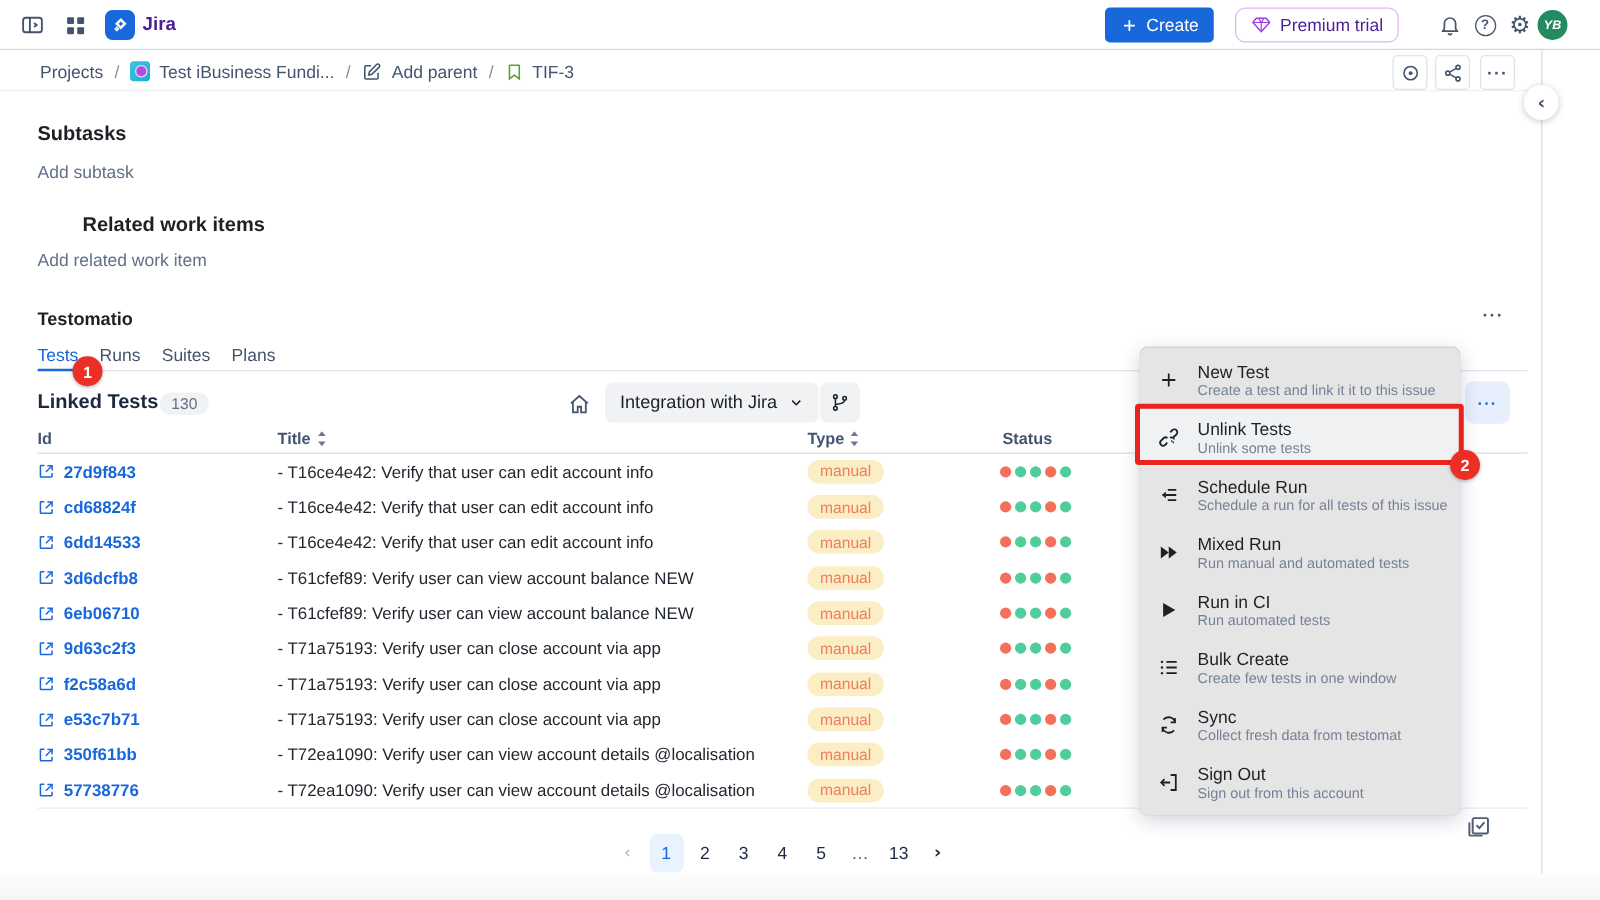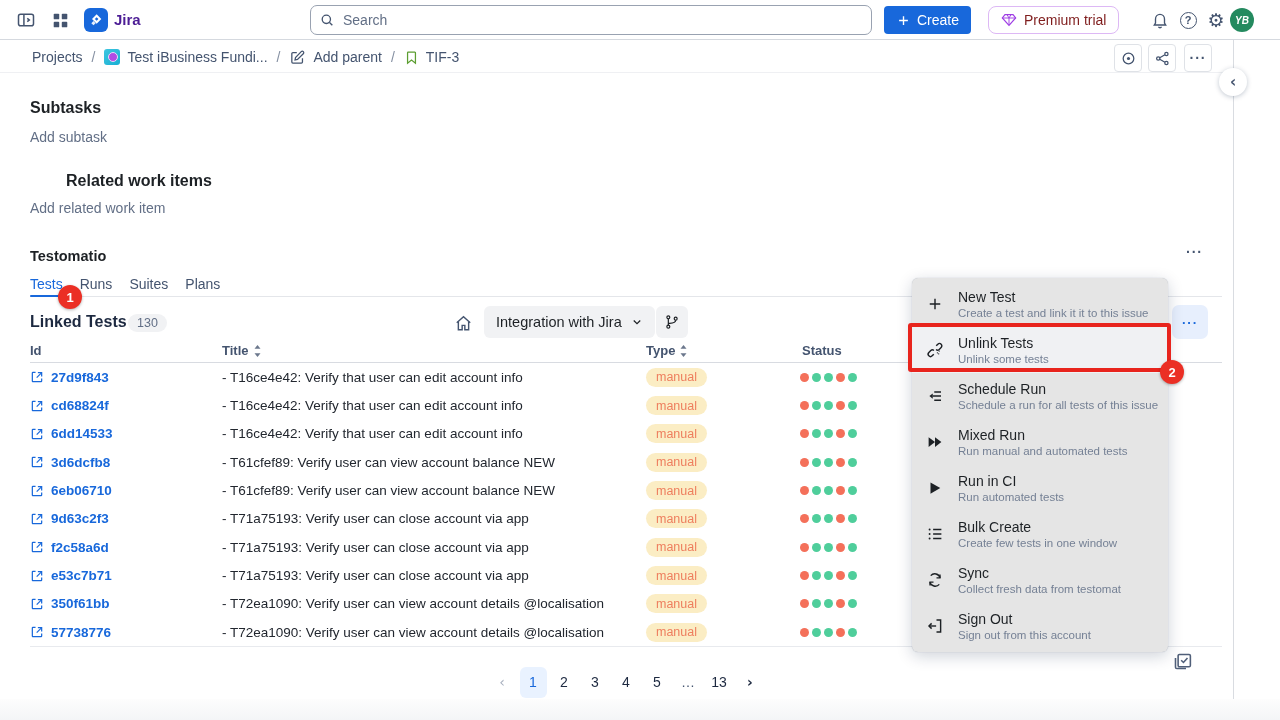--- a/index.html
+++ b/index.html
@@ -18,21 +18,21 @@
   .search-wrap { position:absolute; left:310px; top:5px; width:562px; height:30px; }
   .search-wrap input { width:100%; height:100%; border:1px solid #99A2B1; border-radius:7px;
                        padding:0 10px 0 32px; font-size:14px; color:#172B4D; outline:none;
                        font-family:"Liberation Sans",sans-serif; background:#fff; }
   .search-wrap input::placeholder { color:#626F86; }
   .search-ico { position:absolute; left:9px; top:7px; color:#44546F; }
   .create-btn { position:absolute; left:884px; top:6px; height:28px; padding:0 12px; background:#1868DB;
                 color:#fff; border:none; border-radius:4px; font-size:14px; font-weight:500;
                 display:flex; align-items:center; gap:6px; cursor:pointer; font-family:"Liberation Sans",sans-serif; }
   .premium-btn { position:absolute; left:988px; top:6px; height:28px; padding:0 12px; background:#fff;
-                 border:1px solid #DDB8F5; border-radius:8px; color:#7f1d1d; font-size:14px; font-weight:500;
+                 border:1px solid #DDB8F5; border-radius:8px; color:#4c1d95; font-size:14px; font-weight:500;
                  display:flex; align-items:center; gap:7px; cursor:pointer; font-family:"Liberation Sans",sans-serif; }
   .help-circ { width:17px; height:17px; border:1.8px solid #44546F; border-radius:50%; font-size:11px;
                font-weight:700; display:flex; align-items:center; justify-content:center; color:#44546F; }
   .gear-glyph { font-size:19px; line-height:1; font-family:"DejaVu Sans",sans-serif; }
   .avatar { position:absolute; left:1230px; top:8px; width:24px; height:24px; border-radius:50%;
             background:#248A5F; color:#fff; font-size:10px; font-weight:700;
             display:flex; align-items:center; justify-content:center; cursor:pointer;font-style:italic; }
 
   
   .crumbs { position:absolute; left:32px; top:44px; height:26px; display:flex; align-items:center;
@@ -170,29 +170,20 @@
     <div class="logo-tile">
       <span>
         <svg width="16" height="16" viewBox="0 0 24 24">
             <path fill="#fff" fill-rule="evenodd" d="M13 3.5L20 10.5 13 17.5 6 10.5z M13 13.2L10.3 10.5 13 7.8 15.7 10.5z"></path>
             <path fill="#fff" d="M8.2 13.6l3.2 3.2-3.2 3.2L5 16.8z" opacity="0.9"></path>
           </svg>
       </span>
     </div>
     <span class="app-name">Jira</span>
 
-    <div class="search-wrap">
-      <input type="text" placeholder="Search" style="">
-      <span class="search-ico">
-        <svg width="16" height="16" viewBox="0 0 24 24" fill="none" stroke="currentColor" stroke-width="2">
-            <circle cx="11" cy="11" r="6.2"></circle>
-            <path d="M15.8 15.8L20 20"></path>
-          </svg>
-      </span>
-    </div>
 
     <button class="create-btn">
       <span>
         <svg width="15" height="15" viewBox="0 0 24 24" fill="none" stroke="#fff" stroke-width="2.2">
             <path d="M12 5v14M5 12h14"></path>
           </svg>
       </span>
       <span>Create</span>
     </button>
 

